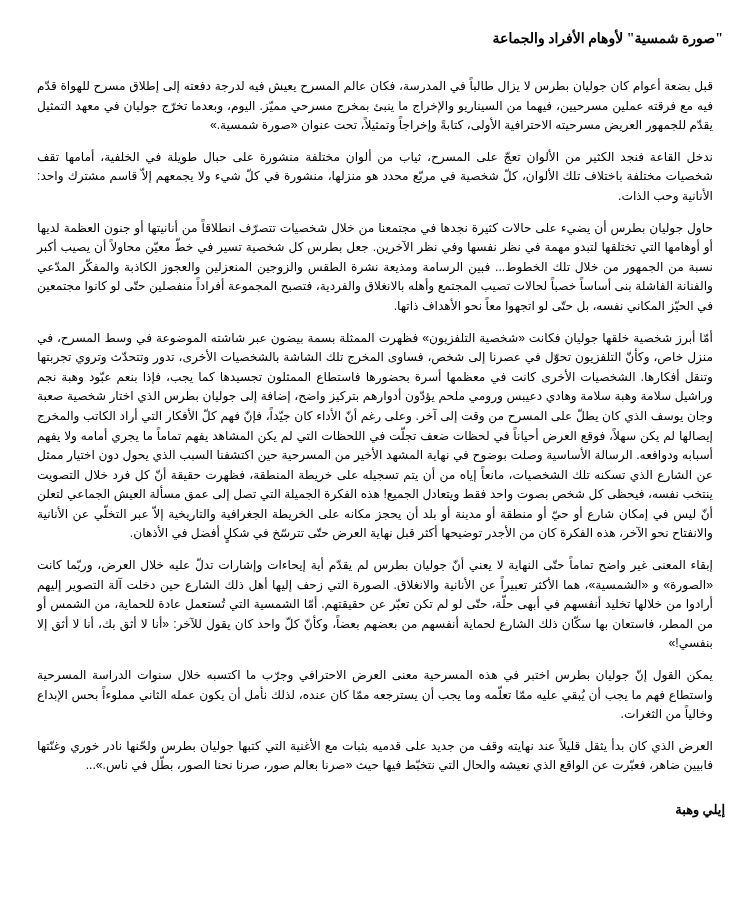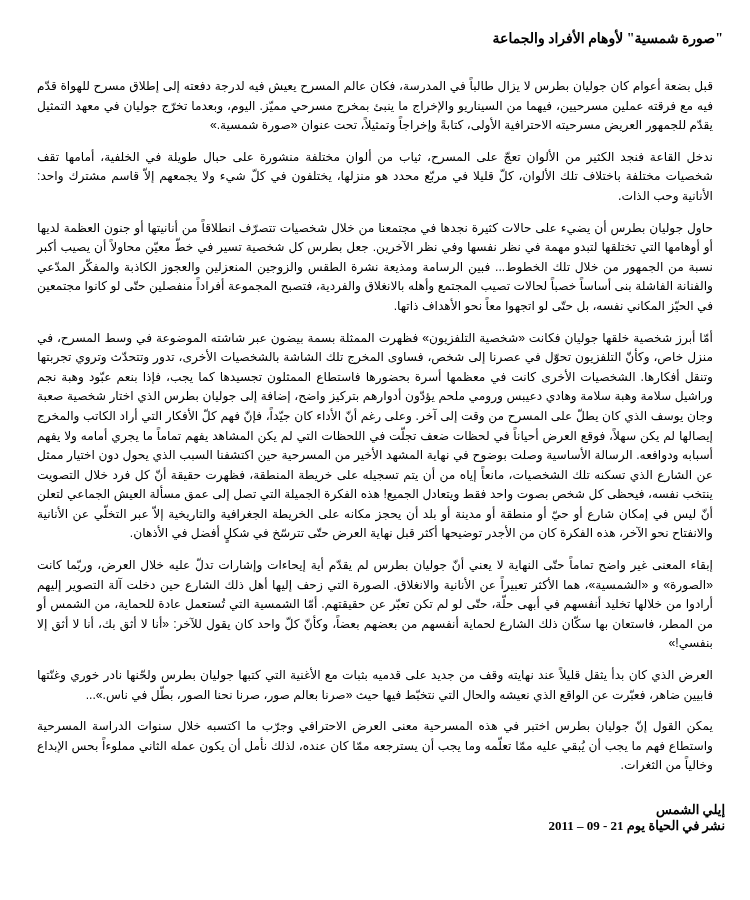--- a/index.html
+++ b/index.html
@@ -9,24 +9,23 @@
     .body p { font-size:12.2px; line-height:19.6px; margin:12px; text-align:justify; }
     .footer { font-family:"Liberation Serif","DejaVu Serif",serif; font-weight:bold; font-size:13px; margin-top:26px; line-height:16px; }
   </style>
 </head>
 <body>
 
 <div class="page">
   <h1 class="title">"صورة شمسية" لأوهام الأفراد والجماعة</h1>
   <div class="body">
     <p>قبل بضعة أعوام كان جوليان بطرس لا يزال طالباً في المدرسة، فكان عالم المسرح يعيش فيه لدرجة دفعته إلى إطلاق مسرح للهواة قدّم فيه مع فرقته عملين مسرحيين، فيهما من السيناريو والإخراج ما ينبئ بمخرج مسرحي مميّز. اليوم، وبعدما تخرّج جوليان في معهد التمثيل يقدّم للجمهور العريض مسرحيته الاحترافية الأولى، كتابةً وإخراجاً وتمثيلاً، تحت عنوان «صورة شمسية.»</p>
-    <p>ندخل القاعة فنجد الكثير من الألوان تعجّ على المسرح، ثياب من ألوان مختلفة منشورة على حبال طويلة في الخلفية، أمامها تقف شخصيات مختلفة باختلاف تلك الألوان، كلّ قليلا في مربّع محدد هو منزلها، يختلفون في كلّ شيء ولا يجمعهم إلاّ قاسم مشترك واحد: الأنانية وحب الذات.</p>
+    <p>ندخل القاعة فنجد الكثير من الألوان تعجّ على المسرح، ثياب من ألوان مختلفة منشورة على حبال طويلة في الخلفية، أمامها تقف شخصيات مختلفة باختلاف تلك الألوان، كلّ شخصية في مربّع محدد هو منزلها، منشورة في كلّ شيء ولا يجمعهم إلاّ قاسم مشترك واحد: الأنانية وحب الذات.</p>
     <p>حاول جوليان بطرس أن يضيء على حالات كثيرة نجدها في مجتمعنا من خلال شخصيات تتصرّف انطلاقاً من أنانيتها أو جنون العظمة لديها أو أوهامها التي تختلقها لتبدو مهمة في نظر نفسها وفي نظر الآخرين. جعل بطرس كل شخصية تسير في خطّ معيّن محاولاً أن يصيب أكبر نسبة من الجمهور من خلال تلك الخطوط... فبين الرسامة ومذيعة نشرة الطقس والزوجين المنعزلين والعجوز الكاذبة والمفكّر المدّعي والفنانة الفاشلة بنى أساساً خصباً لحالات تصيب المجتمع وأهله بالانغلاق والفردية، فتصبح المجموعة أفراداً منفصلين حتّى لو كانوا مجتمعين في الحيّز المكاني نفسه، بل حتّى لو اتجهوا معاً نحو الأهداف ذاتها.</p>
     <p>أمّا أبرز شخصية خلقها جوليان فكانت «شخصية التلفزيون» فظهرت الممثلة بسمة بيضون عبر شاشته الموضوعة في وسط المسرح، في منزل خاص، وكأنّ التلفزيون تحوّل في عصرنا إلى شخص، فساوى المخرج تلك الشاشة بالشخصيات الأخرى، تدور وتتحدّث وتروي تجربتها وتنقل أفكارها. الشخصيات الأخرى كانت في معظمها أسرة بحضورها فاستطاع الممثلون تجسيدها كما يجب، فإذا بنعم عبّود وهبة نجم وراشيل سلامة وهبة سلامة وهادي دعيبس ورومي ملحم يؤدّون أدوارهم بتركيز واضح، إضافة إلى جوليان بطرس الذي اختار شخصية صعبة وجان يوسف الذي كان يطلّ على المسرح من وقت إلى آخر. وعلى رغم أنّ الأداء كان جيّداً، فإنّ فهم كلّ الأفكار التي أراد الكاتب والمخرج إيصالها لم يكن سهلاً، فوقع العرض أحياناً في لحظات ضعف تجلّت في اللحظات التي لم يكن المشاهد يفهم تماماً ما يجري أمامه ولا يفهم أسبابه ودوافعه. الرسالة الأساسية وصلت بوضوح في نهاية المشهد الأخير من المسرحية حين اكتشفنا السبب الذي يحول دون اختيار ممثل عن الشارع الذي تسكنه تلك الشخصيات، مانعاً إياه من أن يتم تسجيله على خريطة المنطقة، فظهرت حقيقة أنّ كل فرد خلال التصويت ينتخب نفسه، فيحظى كل شخص بصوت واحد فقط ويتعادل الجميع! هذه الفكرة الجميلة التي تصل إلى عمق مسألة العيش الجماعي لتعلن أنّ ليس في إمكان شارع أو حيّ أو منطقة أو مدينة أو بلد أن يحجز مكانه على الخريطة الجغرافية والتاريخية إلاّ عبر التخلّي عن الأنانية والانفتاح نحو الآخر، هذه الفكرة كان من الأجدر توضيحها أكثر قبل نهاية العرض حتّى تترسّخ في شكلٍ أفضل في الأذهان.</p>
     <p>إبقاء المعنى غير واضح تماماً حتّى النهاية لا يعني أنّ جوليان بطرس لم يقدّم أية إيحاءات وإشارات تدلّ عليه خلال العرض، وربّما كانت «الصورة» و «الشمسية»، هما الأكثر تعبيراً عن الأنانية والانغلاق. الصورة التي زحف إليها أهل ذلك الشارع حين دخلت آلة التصوير إليهم أرادوا من خلالها تخليد أنفسهم في أبهى حلّة، حتّى لو لم تكن تعبّر عن حقيقتهم. أمّا الشمسية التي تُستعمل عادة للحماية، من الشمس أو من المطر، فاستعان بها سكّان ذلك الشارع لحماية أنفسهم من بعضهم بعضاً، وكأنّ كلّ واحد كان يقول للآخر: «أنا لا أثق بك، أنا لا أثق إلا بنفسي!»</p>
+    <p>يمكن القول إنّ جوليان بطرس اختبر في هذه المسرحية معنى العرض الاحترافي وجرّب ما اكتسبه خلال سنوات الدراسة المسرحية واستطاع فهم ما يجب أن يُبقي عليه ممّا تعلّمه وما يجب أن يسترجعه ممّا كان عنده، لذلك نأمل أن يكون عمله الثاني مملوءاً بحس الإبداع وخالياً من الثغرات.</p>
     <p>العرض الذي كان بدأ يثقل قليلاً عند نهايته وقف من جديد على قدميه بثبات مع الأغنية التي كتبها جوليان بطرس ولحّنها نادر خوري وغنّتها فابيين ضاهر، فعبّرت عن الواقع الذي نعيشه والحال التي نتخبّط فيها حيث «صرنا بعالم صور، صرنا نحنا الصور، بطّل في ناس.»...</p>
-    <p>يمكن القول إنّ جوليان بطرس اختبر في هذه المسرحية معنى العرض الاحترافي وجرّب ما اكتسبه خلال سنوات الدراسة المسرحية واستطاع فهم ما يجب أن يُبقي عليه ممّا تعلّمه وما يجب أن يسترجعه ممّا كان عنده، لذلك نأمل أن يكون عمله الثاني مملوءاً بحس الإبداع وخالياً من الثغرات.</p>
   </div>
   <div class="footer">
-    <div>إيلي الشمس</div>
-    <div>نشر في الحياة يوم 21 - 09 – 2011</div>
+    <div>إيلي وهبة</div>
   </div>
 </div>
 
 </body></html>

